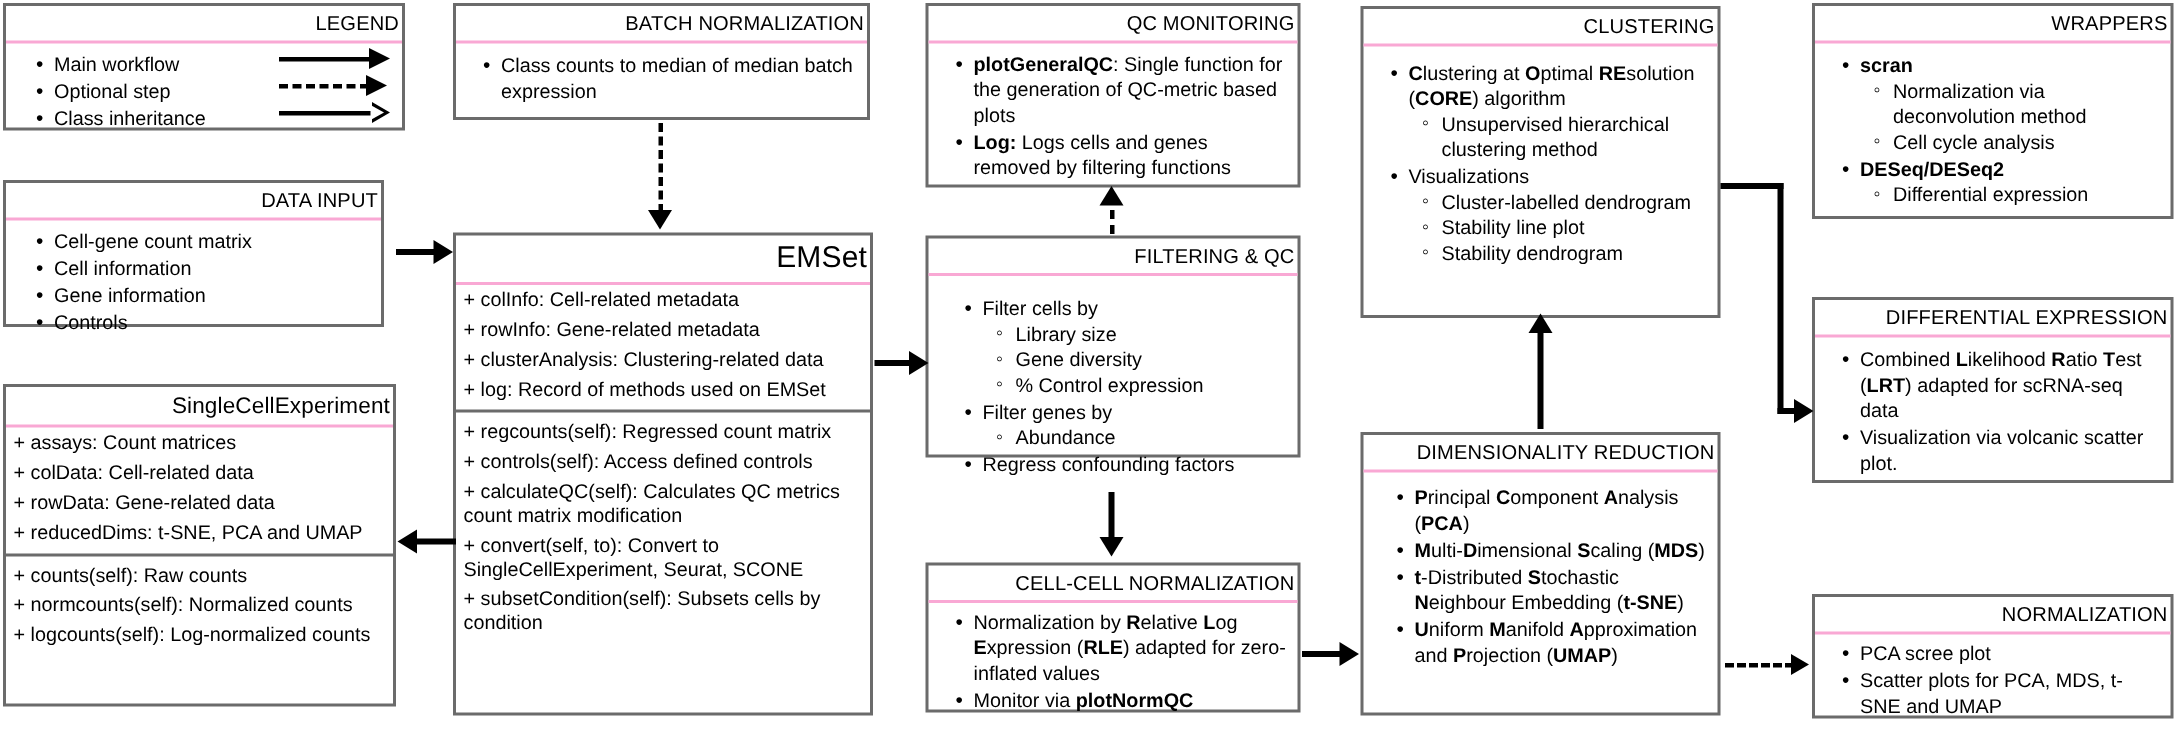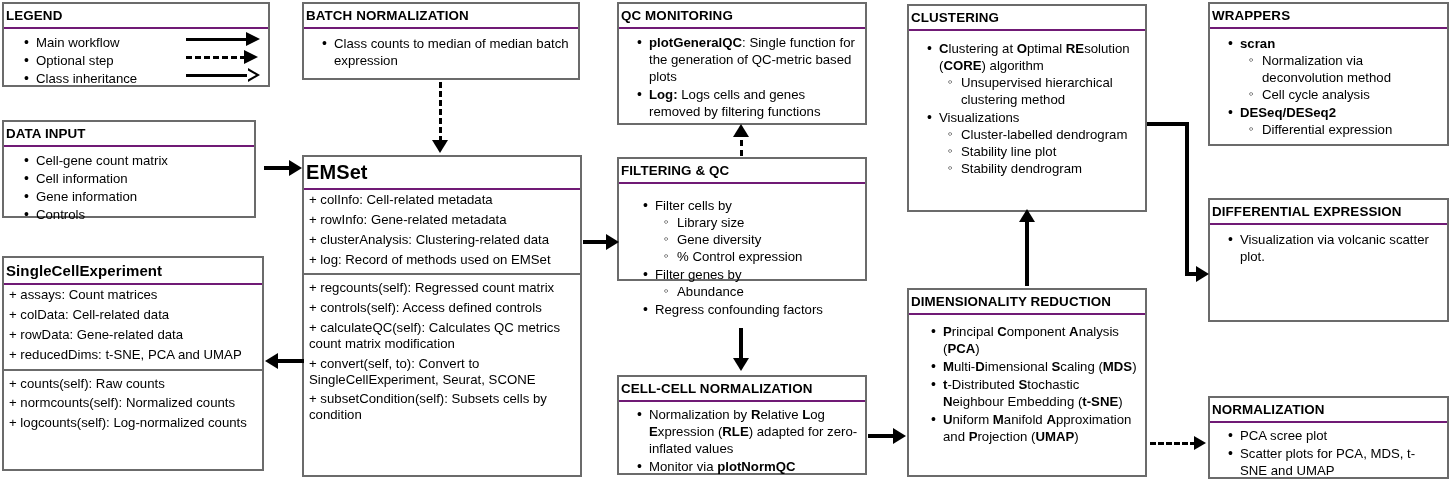--- a/index.html
+++ b/index.html
@@ -3,22 +3,22 @@
 <meta charset="utf-8">
 <style>
   html,body{margin:0;padding:0;background:#ffffff;}
   body{width:1451px;height:489px;position:relative;
        font-family:"Liberation Sans","DejaVu Sans",sans-serif;
        font-size:13.2px;color:#000;-webkit-font-smoothing:antialiased;}
   #canvas{position:relative;width:1451px;height:489px;overflow:hidden;}
 
   .box{position:absolute;box-sizing:border-box;background:#fff;
        border:2px solid #6b6b6b;}
-  .box-title{font-weight:bold;text-align:left;font-size:13.4px;
-             padding:4px 2px 4px;border-bottom:2px solid #701a75;
+  .box-title{font-weight:normal;text-align:right;font-size:13.4px;
+             padding:4px 2px 4px;border-bottom:2px solid #f9a8d4;
              line-height:1.15;letter-spacing:.1px;}
   .box-body{padding:5px 6px 5px 6px;line-height:1.28;}
 
   ul.l1{margin:0;padding:0 0 0 18px;list-style:none;}
   ul.l1>li{position:relative;margin:0 0 1px 0;padding-left:0;}
   ul.l1>li>.t::before{content:"\2022";position:absolute;left:-12px;top:-1px;
                       font-size:14px;line-height:1.28;}
   ul.l2{margin:0;padding:0 0 0 22px;list-style:none;}
   ul.l2>li{position:relative;margin:0;}
   ul.l2>li>.t::before{content:"\25E6";position:absolute;left:-13px;top:-1px;
@@ -164,21 +164,21 @@
         <li>
             <span class="t"><b>plotGeneralQC</b><span>: Single function for the generation of QC-metric based plots</span></span>
           </li>
         <li>
             <span class="t"><b>Log:</b><span> Logs cells and genes removed by filtering functions</span></span>
           </li>
       </ul>
     </div>
   </div>
 
-  <div class="box" style="left:617px;top:157px;width:250px;height:124px;">
+  <div class="box" style="left:617px;top:157px;width:250px;height:148px;">
     <div class="box-title">FILTERING &amp; QC</div>
     <div class="box-body" style="padding-top:14px;">
       <ul class="l1" style="padding-left:30px;">
         <li>
           <span class="t">Filter cells by</span>
           <ul class="l2">
             <li>
                 <span class="t">Library size</span>
               </li>
             <li>
@@ -293,20 +293,23 @@
         </li>
       </ul>
     </div>
   </div>
 
   <div class="box" style="left:1208px;top:198px;width:241px;height:124px;">
     <div class="box-title">DIFFERENTIAL EXPRESSION</div>
     <div class="box-body" style="padding-top:7px;">
       <ul class="l1" style="padding-left:24px;">
         <li>
+            <span class="t">Combined <b>L</b>ikelihood <b>R</b>atio <b>T</b>est (<b>LRT</b>) adapted for scRNA-seq data</span>
+          </li>
+        <li>
             <span class="t">Visualization via volcanic scatter plot.</span>
           </li>
       </ul>
     </div>
   </div>
 
   <div class="box" style="left:1208px;top:396px;width:241px;height:83px;">
     <div class="box-title">NORMALIZATION</div>
     <div class="box-body" style="padding-top:5px;">
       <ul class="l1" style="padding-left:24px;">

